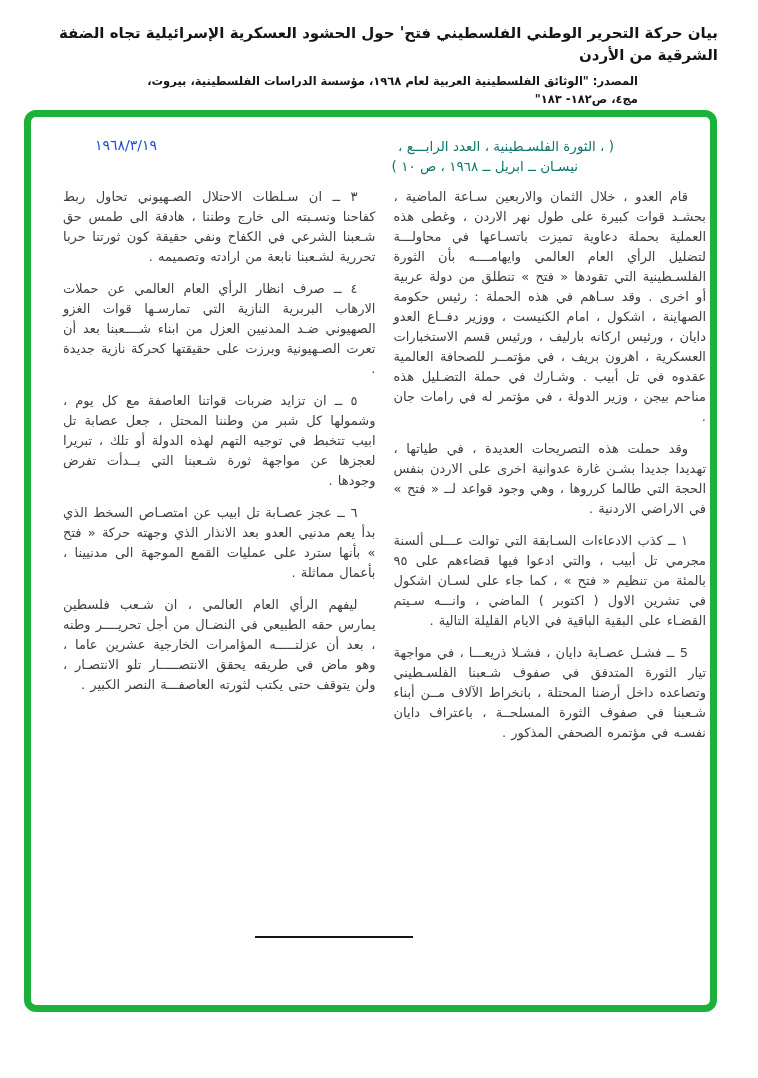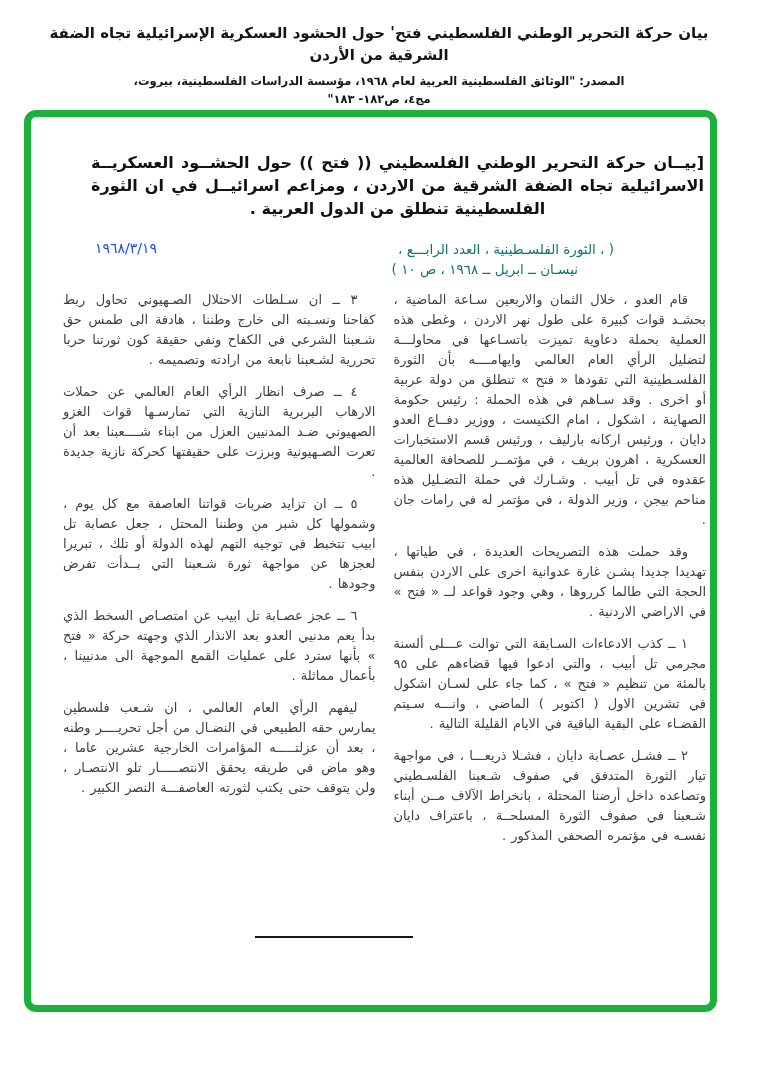--- a/index.html
+++ b/index.html
@@ -7,21 +7,21 @@
     width: 758px; height: 1078px;
     position: relative;
     background: #ffffff;
     font-family: "DejaVu Sans", sans-serif;
     color: #151515;
     overflow: hidden;
   }
   
   .page-header {
     position: absolute; top: 22px; left: 0; right: 0;
-    text-align: center; direction: rtl;
+    text-align: right; direction: rtl;
   }
   .page-header .h1 {
     font-size: 15px; font-weight: bold; line-height: 22px;
     padding: 0 40px;
   }
   .page-header .h2 {
     font-size: 11.5px; font-weight: bold; line-height: 18px;
     margin-top: 6px; padding: 0 120px;
   }
   
@@ -83,40 +83,35 @@
 <body>
 
 <div class="page-header">
   <div class="h1">بيان حركة التحرير الوطني الفلسطيني  فتح' حول الحشود العسكرية الإسرائيلية تجاه الضفة الشرقية من الأردن</div>
   <div class="h2">المصدر: "الوثائق الفلسطينية العربية لعام ١٩٦٨، مؤسسة الدراسات الفلسطينية، بيروت، مج٤، ص١٨٢- ١٨٣"</div>
 </div>
 
 <div class="doc-frame">
   <div class="doc-inner">
 
-    <div class="doc-title">
-      <div class="t-line">[بيــان حركة التحرير الوطني الفلسطيني (( فتح )) حول الحشــود العسكريــة</div>
-      <div class="t-line">الاسرائيلية تجاه الضفة الشرقية من الاردن ، ومزاعم اسرائيــل في ان الثورة</div>
-      <div class="t-line center">الفلسطينية تنطلق من الدول العربية .</div>
-    </div>
 
     <div class="doc-meta">
       <div class="meta-date">١٩٦٨/٣/١٩</div>
       <div class="meta-citation">
         <div class="c1">( ، الثورة الفلسـطينية ، العدد الرابـــع ،</div>
         <div class="c2">نيسـان ــ ابريل ــ ١٩٦٨ ، ص ١٠ )</div>
       </div>
     </div>
 
     <div class="doc-columns">
       <div class="doc-col">
         <p>قام العدو ، خلال الثمان والاربعين سـاعة الماضية ، بحشـد قوات كبيرة على طول نهر الاردن ، وغطى هذه العملية بحملة دعاوية تميزت باتسـاعها في محاولـــة لتضليل الرأي العام العالمي وايهامــــه بأن الثورة الفلسـطينية التي تقودها « فتح » تنطلق من دولة عربية أو اخرى . وقد سـاهم في هذه الحملة : رئيس حكومة الصهاينة ، اشكول ، امام الكنيست ، ووزير دفــاع العدو دايان ، ورئيس اركانه بارليف ، ورئيس قسم الاستخبارات العسكرية ، اهرون بريف ، في مؤتمــر للصحافة العالمية عقدوه في تل أبيب . وشـارك في حملة التضـليل هذه مناحم بيجن ، وزير الدولة ، في مؤتمر له في رامات جان .</p>
         <p>وقد حملت هذه التصريحات العديدة ، في طياتها ، تهديدا جديدا بشـن غارة عدوانية اخرى على الاردن بنفس الحجة التي طالما كرروها ، وهي وجود قواعد لــ « فتح » في الاراضي الاردنية .</p>
         <p>١ ــ كذب الادعاءات السـابقة التي توالت عـــلى ألسنة مجرمي تل أبيب ، والتي ادعوا فيها قضاءهم على ٩٥ بالمئة من تنظيم « فتح » ، كما جاء على لسـان اشكول في تشرين الاول ( اكتوبر ) الماضي ، وانـــه سـيتم القضـاء على البقية الباقية في الايام القليلة التالية .</p>
-        <p>٢ ــ فشـل عصـابة دايان ، فشـلا ذريعـــا ، في مواجهة تيار الثورة المتدفق في صفوف شـعبنا الفلسـطيني وتصاعده داخل أرضنا المحتلة ، بانخراط الآلاف مــن أبناء شـعبنا في صفوف الثورة المسلحــة ، باعتراف دايان نفسـه في مؤتمره الصحفي المذكور .</p>
+        <p>5 ــ فشـل عصـابة دايان ، فشـلا ذريعـــا ، في مواجهة تيار الثورة المتدفق في صفوف شـعبنا الفلسـطيني وتصاعده داخل أرضنا المحتلة ، بانخراط الآلاف مــن أبناء شـعبنا في صفوف الثورة المسلحــة ، باعتراف دايان نفسـه في مؤتمره الصحفي المذكور .</p>
       </div>
       <div class="doc-col">
         <p>٣ ــ ان سـلطات الاحتلال الصـهيوني تحاول ربط كفاحنا ونسـبته الى خارج وطننا ، هادفة الى طمس حق شـعبنا الشرعي في الكفاح ونفي حقيقة كون ثورتنا حربا تحررية لشـعبنا نابعة من ارادته وتصميمه .</p>
         <p>٤ ــ صرف انظار الرأي العام العالمي عن حملات الارهاب البربرية النازية التي تمارسـها قوات الغزو الصهيوني ضـد المدنيين العزل من ابناء شــــعبنا بعد أن تعرت الصـهيونية وبرزت على حقيقتها كحركة نازية جديدة .</p>
         <p>٥ ــ ان تزايد ضربات قواتنا العاصفة مع كل يوم ، وشمولها كل شبر من وطننا المحتل ، جعل عصابة تل ابيب تتخبط في توجيه التهم لهذه الدولة أو تلك ، تبريرا لعجزها عن مواجهة ثورة شـعبنا التي بــدأت تفرض وجودها .</p>
         <p>٦ ــ عجز عصـابة تل ابيب عن امتصـاص السخط الذي بدأ يعم مدنيي العدو بعد الانذار الذي وجهته حركة « فتح » بأنها سترد على عمليات القمع الموجهة الى مدنيينا ، بأعمال مماثلة .</p>
         <p>ليفهم الرأي العام العالمي ، ان شـعب فلسطين يمارس حقه الطبيعي في النضـال من أجل تحريــــر وطنه ، بعد أن عزلتـــــه المؤامرات الخارجية عشرين عاما ، وهو ماض في طريقه يحقق الانتصـــــار تلو الانتصـار ، ولن يتوقف حتى يكتب لثورته العاصفـــة النصر الكبير .</p>
       </div>
     </div>
 

